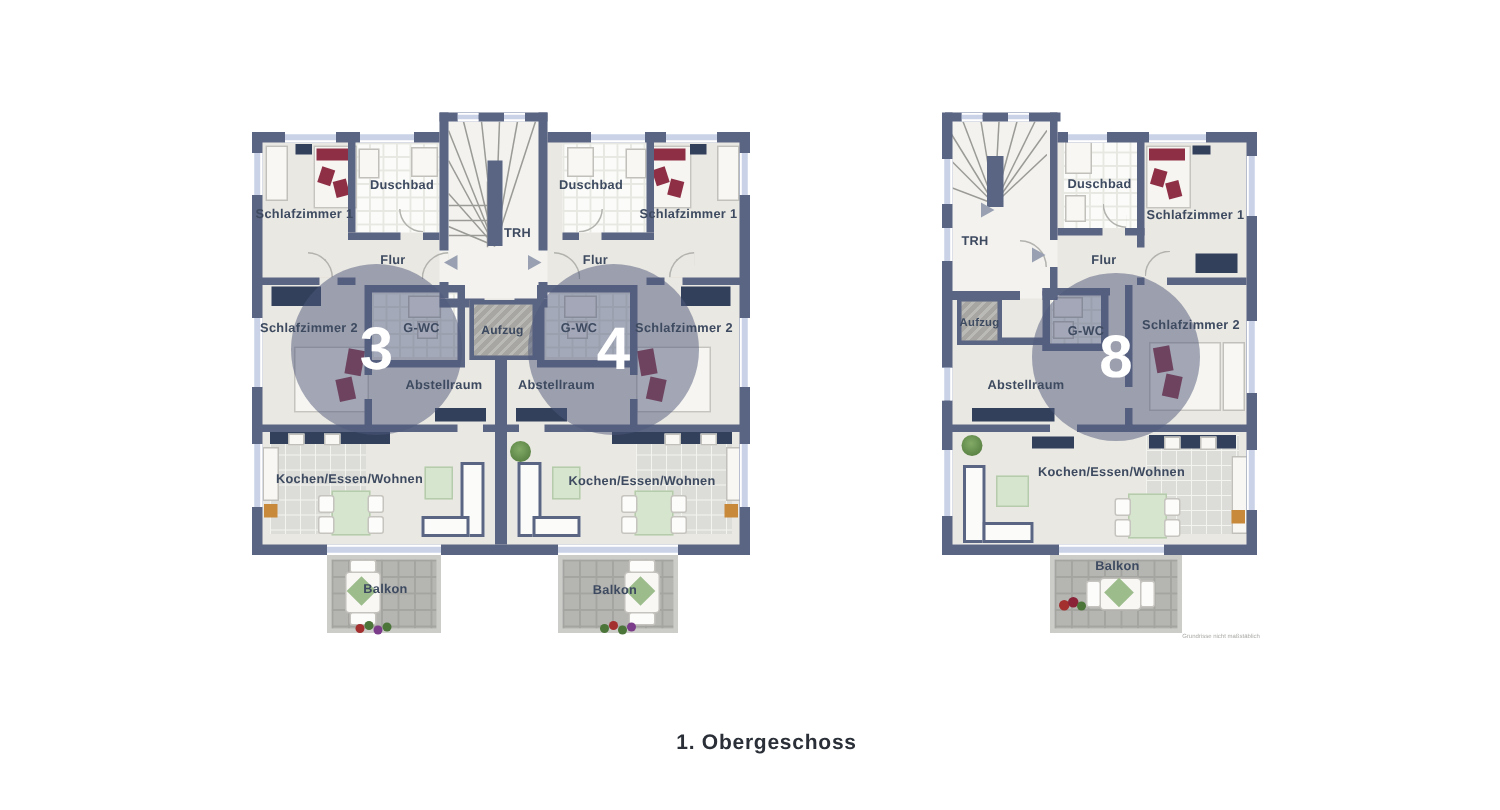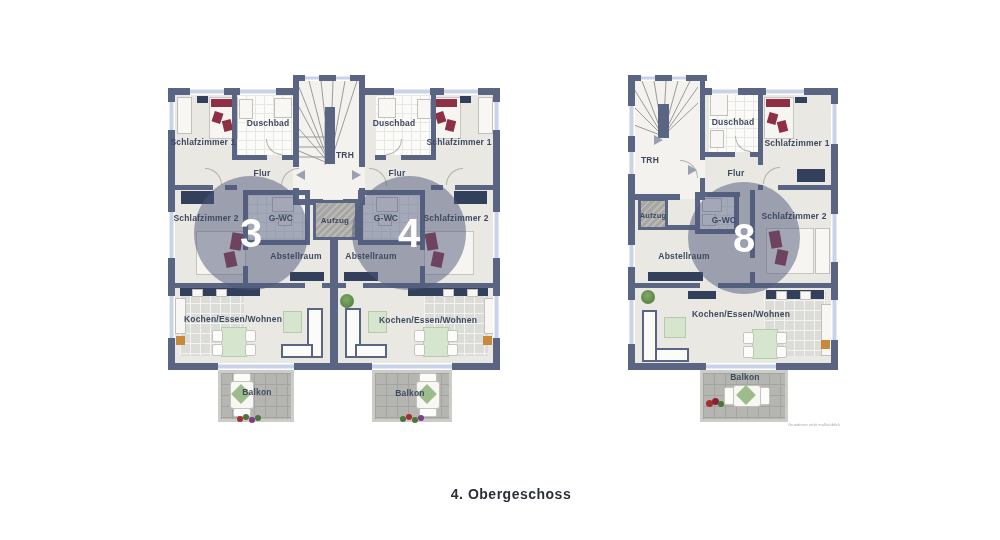--- a/index.html
+++ b/index.html
@@ -393,14 +393,14 @@
     <div class="lbl" style="left:724px;top:220px;">G-WC</div>
     <div class="lbl" style="left:794px;top:216px;">Schlafzimmer 2</div>
     <div class="lbl" style="left:684px;top:256px;">Abstellraum</div>
     <div class="lbl" style="left:741px;top:314px;">Kochen/Essen/Wohnen</div>
     <div class="lbl" style="left:745px;top:377px;">Balkon</div>
     <div class="lbl" style="left:650px;top:160px;">TRH</div>
     <div class="lbl" style="left:653px;top:215px;font-size:7.5px;">Aufzug</div>
     <div class="fine" style="left:814px;top:424px;">Grundrisse nicht maßstäblich</div>
   </div>
 
-  <div class="caption" style="left:511px;top:494px;">4. Obergeschoss</div>
+  <div class="caption" style="left:511px;top:494px;">1. Obergeschoss</div>
 </div>
 
 </body></html>

